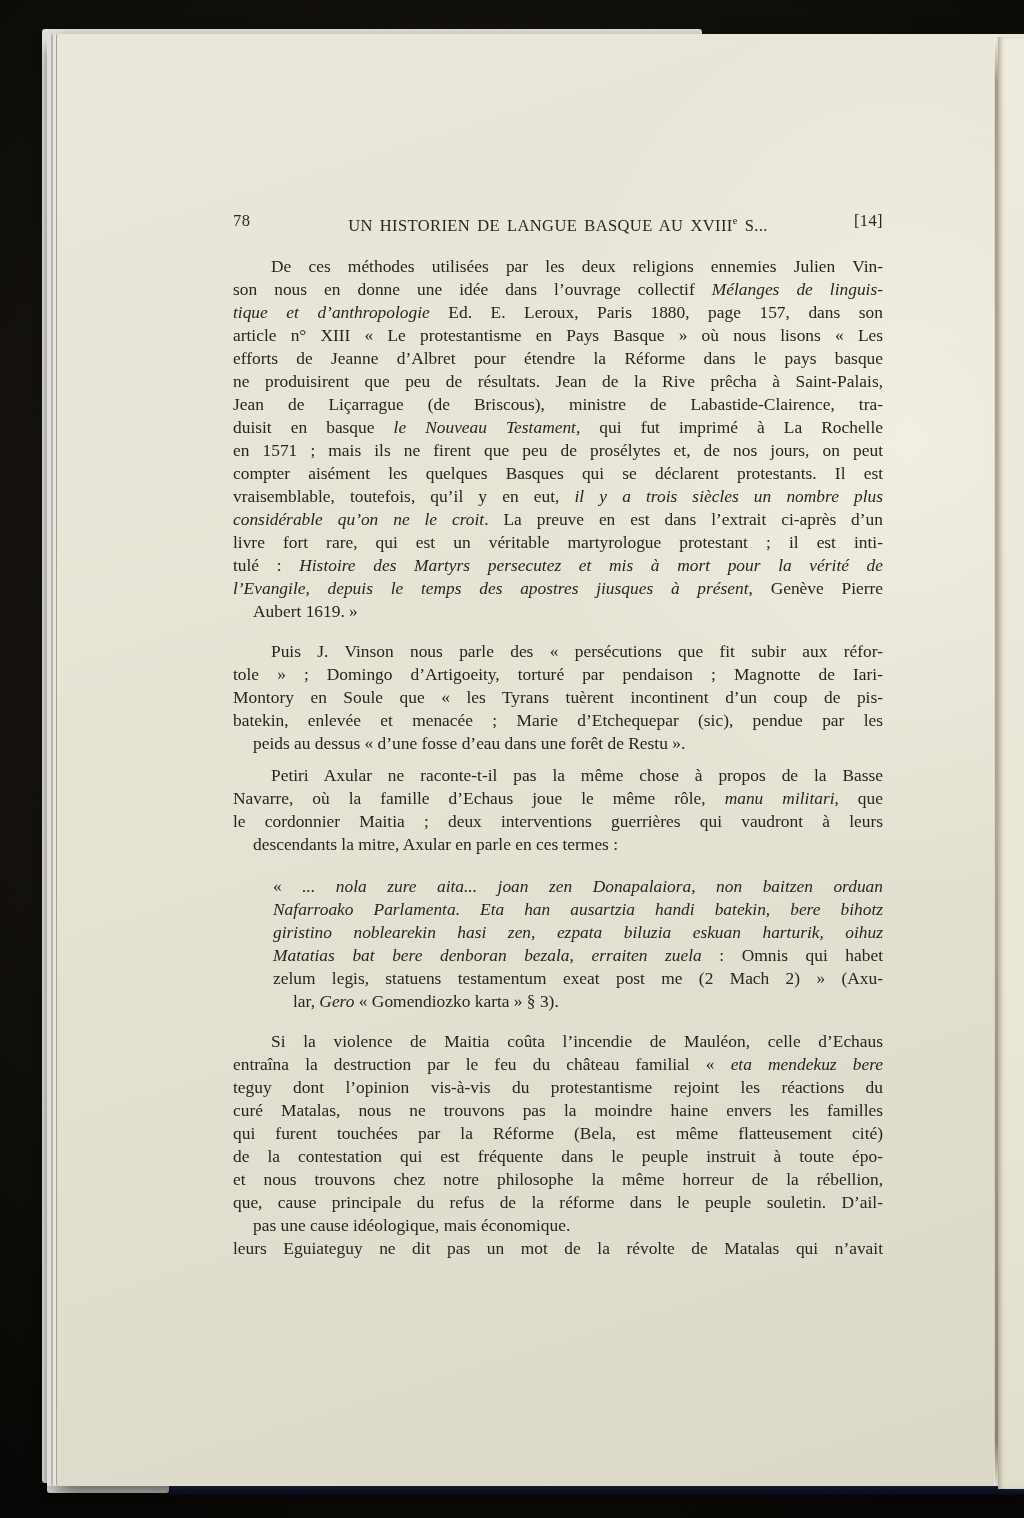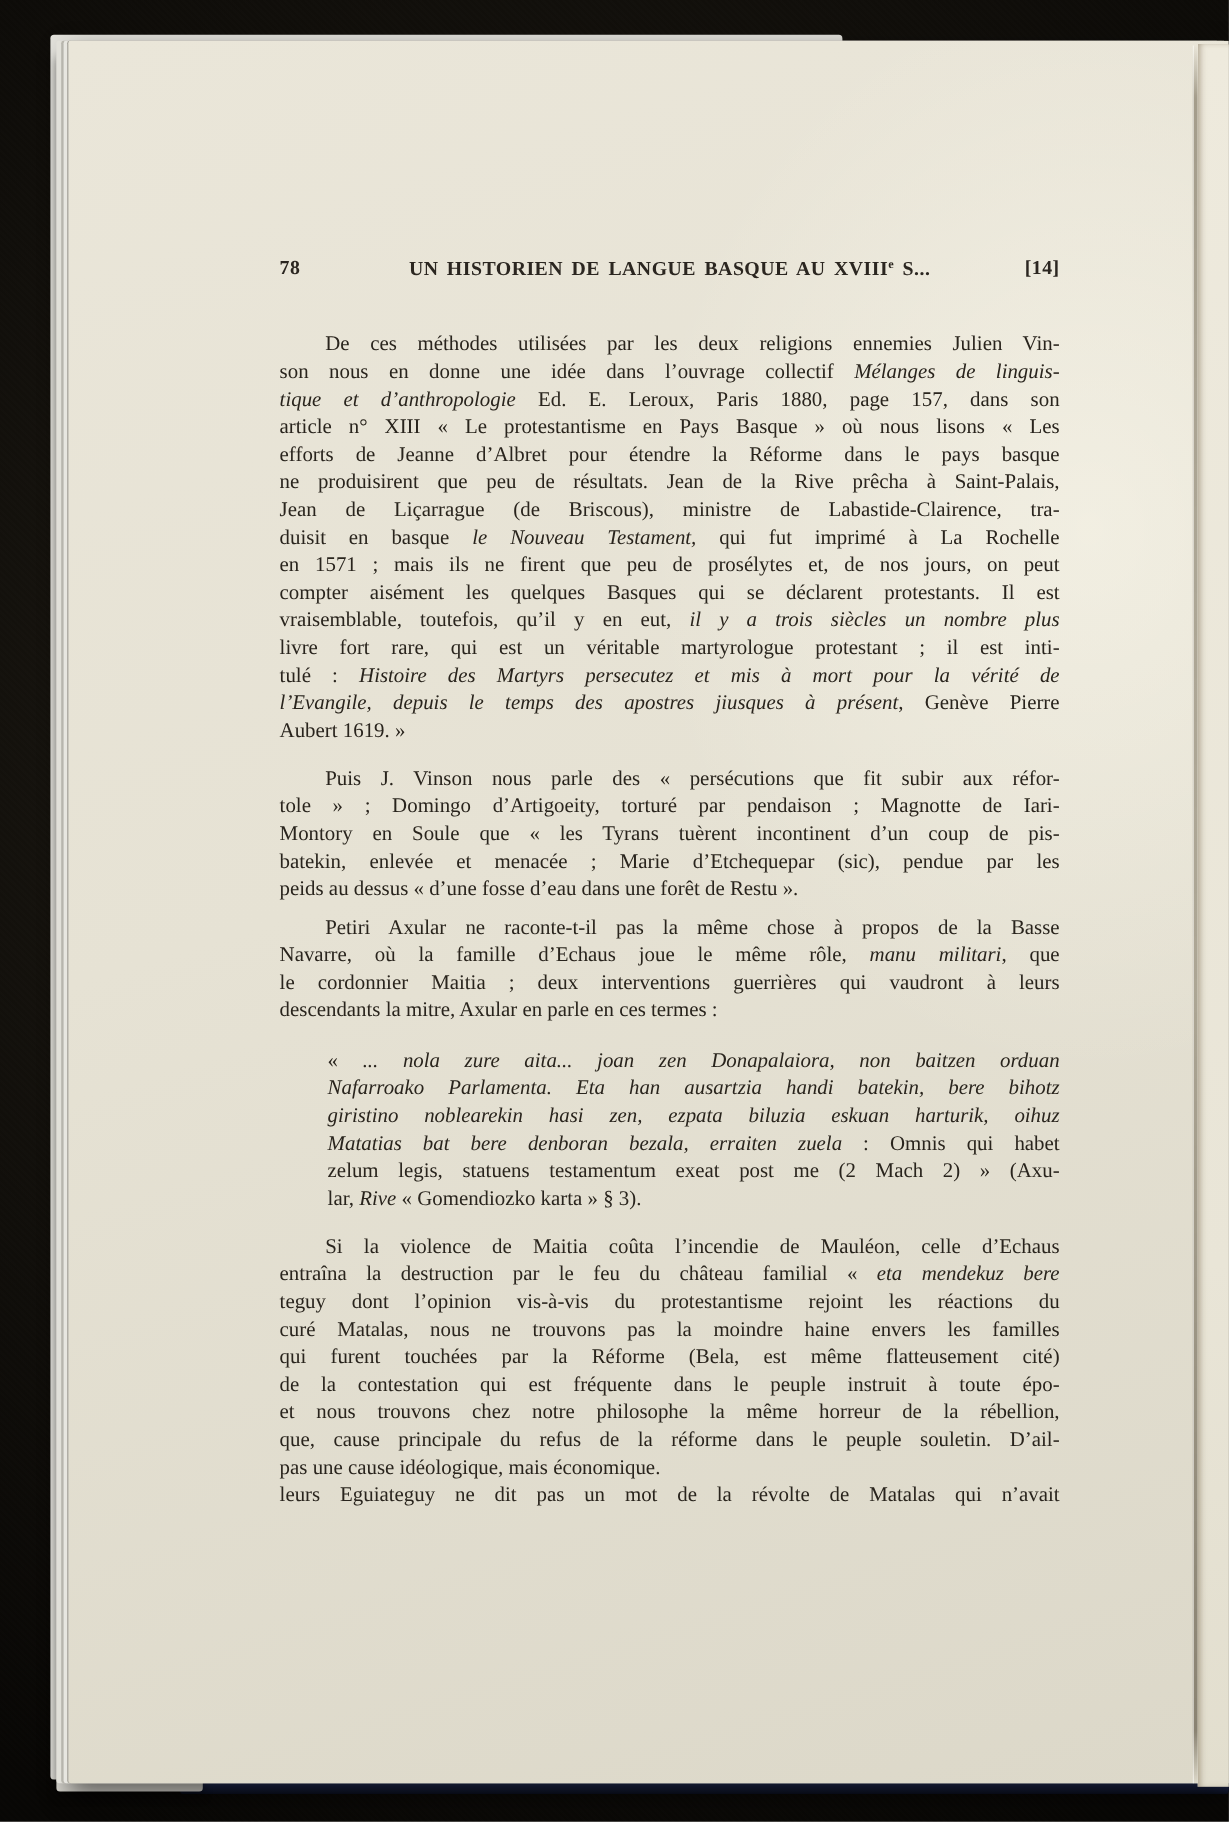--- a/index.html
+++ b/index.html
@@ -52,41 +52,40 @@
     background: linear-gradient(to bottom,
       rgba(95,84,62,0.0) 0%, rgba(95,84,62,0.5) 3%,
       rgba(95,84,62,0.42) 55%, rgba(70,60,42,0.55) 97%, rgba(0,0,0,0) 100%);
     border-left: 1px solid rgba(255,255,252,0.55);
   }
   .page-inner {
     position: absolute; left: 176px; top: 175px; width: 650px;
     color: #29241d;
   }
   .running-head {
-    display: flex; align-items: center;
+    display: flex; align-items: flex-start;
     font-size: 16.5px; line-height: 23px;
     letter-spacing: 0.4px;
-    margin-bottom: 39px;
+    margin-bottom: 18px;
     color: #2b2620;
-    font-weight: bold;
   }
   .running-head .pageno { width: 70px; text-align: left; }
   .running-head .title  { flex: 1; text-align: center; word-spacing: 2.5px; white-space: nowrap; }
   .running-head .folio  { width: 70px; text-align: right; }
   .running-head sup { font-size: 0.62em; vertical-align: super; }
   #text-block { font-size: 17.4px; line-height: 23px; }
   .para + .para { margin-top: 17px; }
   .para.tight   { margin-top: 9px; }
   .para.quote   { margin-top: 19px; margin-left: 40px; width: 610px; }
   .line {
     text-align: justify;
     text-align-last: justify;
     white-space: normal;
   }
-  .line.last  { text-align-last: left; }
+  .line.last  { text-align-last: left; margin-left: 20px; }
   .line.first { text-indent: 38px; }
   .quote .line.first { text-indent: 0; }
   .line i { font-style: italic; }
 </style>
 </head>
 <body>
 
 <div class="backdrop"></div>
 <div class="cover-edge"></div>
 <div class="sheet-top"></div>
@@ -108,20 +107,21 @@
           <div class="line"><span>son nous en donne une idée dans l’ouvrage collectif </span><i>Mélanges de linguis-</i></div>
           <div class="line"><i>tique et d’anthropologie</i><span> Ed. E. Leroux, Paris 1880, page 157, dans son</span></div>
           <div class="line"><span>article n° XIII « Le protestantisme en Pays Basque » où nous lisons « Les</span></div>
           <div class="line"><span>efforts de Jeanne d’Albret pour étendre la Réforme dans le pays basque</span></div>
           <div class="line"><span>ne produisirent que peu de résultats. Jean de la Rive prêcha à Saint-Palais,</span></div>
           <div class="line"><span>Jean de Liçarrague (de Briscous), ministre de Labastide-Clairence, tra-</span></div>
           <div class="line"><span>duisit en basque </span><i>le Nouveau Testament,</i><span> qui fut imprimé à La Rochelle</span></div>
           <div class="line"><span>en 1571 ; mais ils ne firent que peu de prosélytes et, de nos jours, on peut</span></div>
           <div class="line"><span>compter aisément les quelques Basques qui se déclarent protestants. Il est</span></div>
           <div class="line"><span>vraisemblable, toutefois, qu’il y en eut, </span><i>il y a trois siècles un nombre plus</i></div>
+          <div class="line"><i>considérable qu’on ne le croit</i><span>. La preuve en est dans l’extrait ci-après d’un</span></div>
           <div class="line"><span>livre fort rare, qui est un véritable martyrologue protestant ; il est inti-</span></div>
           <div class="line"><span>tulé : </span><i>Histoire des Martyrs persecutez et mis à mort pour la vérité de</i></div>
           <div class="line"><i>l’Evangile, depuis le temps des apostres jiusques à présent</i><span>, Genève Pierre</span></div>
           <div class="line last"><span>Aubert 1619. »</span></div>
         </div>
         <div class="para">
           <div class="line first"><span>Puis J. Vinson nous parle des « persécutions que fit subir aux réfor-</span></div>
           <div class="line"><span>tole » ; Domingo d’Artigoeity, torturé par pendaison ; Magnotte de Iari-</span></div>
           <div class="line"><span>Montory en Soule que « les Tyrans tuèrent incontinent d’un coup de pis-</span></div>
           <div class="line"><span>batekin, enlevée et menacée ; Marie d’Etchequepar (sic), pendue par les</span></div>
@@ -132,21 +132,21 @@
           <div class="line"><span>Navarre, où la famille d’Echaus joue le même rôle, </span><i>manu militari</i><span>, que</span></div>
           <div class="line"><span>le cordonnier Maitia ; deux interventions guerrières qui vaudront à leurs</span></div>
           <div class="line last"><span>descendants la mitre, Axular en parle en ces termes :</span></div>
         </div>
         <div class="para quote">
           <div class="line first"><span>« </span><i>... nola zure aita... joan zen Donapalaiora, non baitzen orduan</i></div>
           <div class="line"><i>Nafarroako Parlamenta. Eta han ausartzia handi batekin, bere bihotz</i></div>
           <div class="line"><i>giristino noblearekin hasi zen, ezpata biluzia eskuan harturik, oihuz</i></div>
           <div class="line"><i>Matatias bat bere denboran bezala, erraiten zuela</i><span> : Omnis qui habet</span></div>
           <div class="line"><span>zelum legis, statuens testamentum exeat post me (2 Mach 2) » (Axu-</span></div>
-          <div class="line last"><span>lar, </span><i>Rive</i><span> « Gomendiozko karta » § 3).</span></div>
+          <div class="line last"><span>lar, </span><i>Gero</i><span> « Gomendiozko karta » § 3).</span></div>
         </div>
         <div class="para">
           <div class="line first"><span>Si la violence de Maitia coûta l’incendie de Mauléon, celle d’Echaus</span></div>
           <div class="line"><span>entraîna la destruction par le feu du château familial « </span><i>eta mendekuz bere</i></div>
           <div class="line"><span>teguy dont l’opinion vis-à-vis du protestantisme rejoint les réactions du</span></div>
           <div class="line"><span>curé Matalas, nous ne trouvons pas la moindre haine envers les familles</span></div>
           <div class="line"><span>qui furent touchées par la Réforme (Bela, est même flatteusement cité)</span></div>
           <div class="line"><span>de la contestation qui est fréquente dans le peuple instruit à toute épo-</span></div>
           <div class="line"><span>et nous trouvons chez notre philosophe la même horreur de la rébellion,</span></div>
           <div class="line"><span>que, cause principale du refus de la réforme dans le peuple souletin. D’ail-</span></div>

